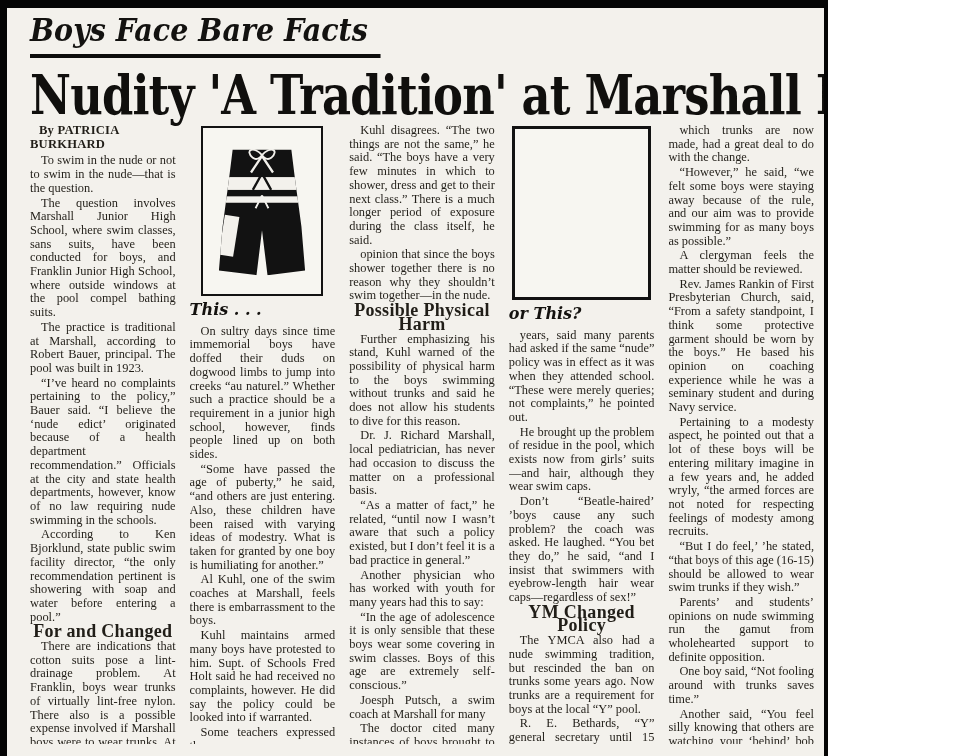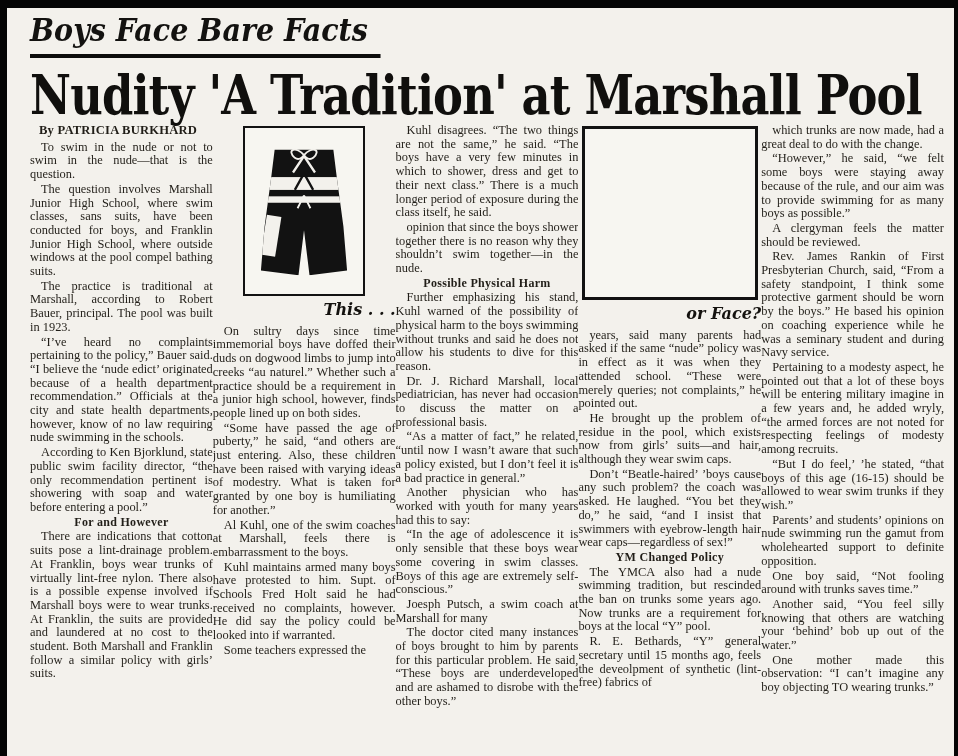--- a/index.html
+++ b/index.html
@@ -1,17 +1,17 @@
 <!DOCTYPE html>
 <html><head>
 <meta charset="utf-8">
 <style>
   html,body { margin:0; padding:0; }
   .page {
-    position:relative; width:958px; height:756px;
+    position:relative; width:828px; height:756px;
     background:#f3f1ec; overflow:hidden;
     font-family:"Liberation Serif","DejaVu Serif",serif;
     color:#211e18;
   }
   .edge { position:absolute; background:#050505; z-index:5; }
   .edge-top { top:0; left:0; right:0; height:8px; }
   .edge-left { top:0; left:0; bottom:0; width:7px; }
   .edge-right { top:0; right:0; bottom:0; width:4px; }
 
   header { position:absolute; top:14px; left:30px; right:12px; }
@@ -29,35 +29,35 @@
     margin:10px 0 0 0;
     font-family:"DejaVu Serif",serif;
     font-weight:bold; font-size:54px; line-height:1.0;
     letter-spacing:-1px; white-space:nowrap;
     transform:scaleX(0.83); transform-origin:left;
     color:#100f0d;
   }
 
   .columns {
     position:absolute; top:124px; left:30px; right:14px; bottom:12px;
-    display:grid; grid-template-columns:repeat(5,1fr); 
+    display:grid; grid-template-columns:repeat(5,1fr); column-gap:14px;
     overflow:hidden;
   }
   .col { overflow:hidden; font-size:12.4px; line-height:13.7px; text-align:justify; }
   .col p { margin:0 0 1px 0; text-indent:11px; }
   p.byline { font-weight:bold; font-size:12.6px; letter-spacing:0.2px; text-indent:9px; margin-bottom:3px; text-align:left; }
-  h3.subhead { margin:1px 0 1px 0; font-size:12px; font-weight:bold; text-align:center; letter-spacing:0.3px; }
+  h3.subhead { margin:1px 0 1px 0; font-size:18px; font-weight:bold; text-align:center; letter-spacing:0.3px; }
 
   figure.fig { margin:2px 0 8px 0; }
   .figbox { background:#f7f6f1; border:2px solid #121212; box-sizing:border-box; }
   .trunksbox { width:122px; height:170px; margin:2px auto 0 auto; padding:6px 4px; }
   .trunksbox svg { width:100%; height:100%; display:block; }
   .blankbox { width:96%; height:174px; margin:2px auto 0 auto; border-width:3px; }
   .figcap {
-    text-align:right; margin-top:7px;
+    text-align:left; margin-top:7px;
     font-family:"DejaVu Serif",serif;
     font-weight:bold; font-style:italic; font-size:16px; color:#14120f;
   }
 </style>
 </head>
 <body>
 
 <div class="page">
   <div class="edge edge-top"></div>
   <div class="edge edge-left"></div>
@@ -69,21 +69,21 @@
   </header>
 
   <main class="columns" id="columns">
       <div class="col">
         <p class="byline">By PATRICIA BURKHARD</p>
         <p class="p">To swim in the nude or not to swim in the nude—that is the question.</p>
         <p class="p">The question involves Marshall Junior High School, where swim classes, sans suits, have been conducted for boys, and Franklin Junior High School, where outside windows at the pool compel bathing suits.</p>
         <p class="p">The practice is traditional at Marshall, according to Robert Bauer, principal. The pool was built in 1923.</p>
         <p class="p">“I’ve heard no complaints pertaining to the policy,” Bauer said. “I believe the ‘nude edict’ originated because of a health department recommendation.” Officials at the city and state health departments, however, know of no law requiring nude swimming in the schools.</p>
         <p class="p">According to Ken Bjorklund, state public swim facility director, “the only recommendation pertinent is showering with soap and water before entering a pool.”</p>
-        <h3 class="subhead">For and However</h3>
+        <h3 class="subhead">For and Changed</h3>
         <p class="p">There are indications that cotton suits pose a lint-drainage problem. At Franklin, boys wear trunks of virtually lint-free nylon. There also is a possible expense involved if Marshall boys were to wear trunks. At Franklin, the suits are provided and laundered at no cost to the student. Both Marshall and Franklin follow a similar policy with girls’ suits.</p>
       </div>
       <div class="col">
         <figure class="fig">
       <div class="figbox trunksbox">
         <svg viewBox="0 0 120 150" xmlns="http://www.w3.org/2000/svg">
           <defs>
             <clipPath id="shortsClip">
               <path d="M28,8 L92,8 L96,40 L103,92 L107,140 L66,145 L60,96 L54,145 L13,140 L17,92 L24,40 Z"></path>
             </clipPath>
@@ -117,21 +117,21 @@
         <p class="p">Dr. J. Richard Marshall, local pediatrician, has never had occasion to discuss the matter on a professional basis.</p>
         <p class="p">“As a matter of fact,” he related, “until now I wasn’t aware that such a policy existed, but I don’t feel it is a bad practice in general.”</p>
         <p class="p">Another physician who has worked with youth for many years had this to say:</p>
         <p class="p">“In the age of adolescence it is only sensible that these boys wear some covering in swim classes. Boys of this age are extremely self-conscious.”</p>
         <p class="p">Joesph Putsch, a swim coach at Marshall for many</p>
         <p class="p">The doctor cited many instances of boys brought to him by parents for this particular problem. He said, “These boys are underdeveloped and are ashamed to disrobe with the other boys.”</p>
       </div>
       <div class="col">
         <figure class="fig">
       <div class="figbox blankbox"></div>
-      <figcaption class="figcap">or Face?</figcaption>
+      <figcaption class="figcap">or This?</figcaption>
     </figure>
         <p class="p">years, said many parents had asked if the same “nude” policy was in effect as it was when they attended school. “These were merely queries; not complaints,” he pointed out.</p>
         <p class="p">He brought up the problem of residue in the pool, which exists now from girls’ suits—and hair, although they wear swim caps.</p>
         <p class="p">Don’t “Beatle-haired’ ’boys cause any such problem? the coach was asked. He laughed. “You bet they do,” he said, “and I insist that swimmers with eyebrow-length hair wear caps—regardless of sex!”</p>
         <h3 class="subhead">YM Changed Policy</h3>
         <p class="p">The YMCA also had a nude swimming tradition, but rescinded the ban on trunks some years ago. Now trunks are a requirement for boys at the local “Y” pool.</p>
         <p class="p">R. E. Bethards, “Y” general secretary until 15 months ago, feels the deveolpment of synthetic (lint-free) fabrics of</p>
       </div>
       <div class="col">
         <p class="p">which trunks are now made, had a great deal to do with the change.</p>

